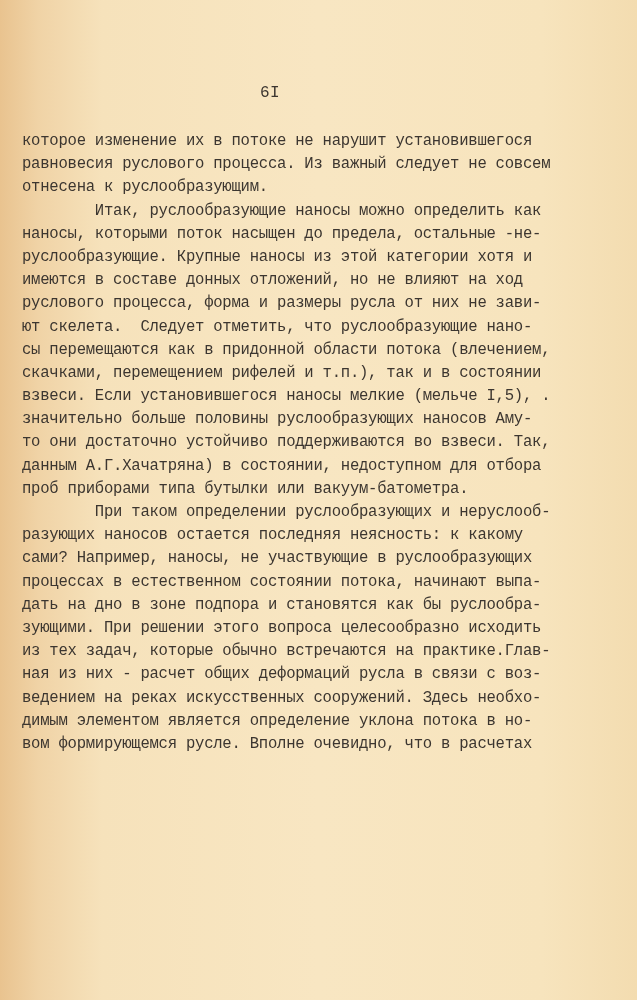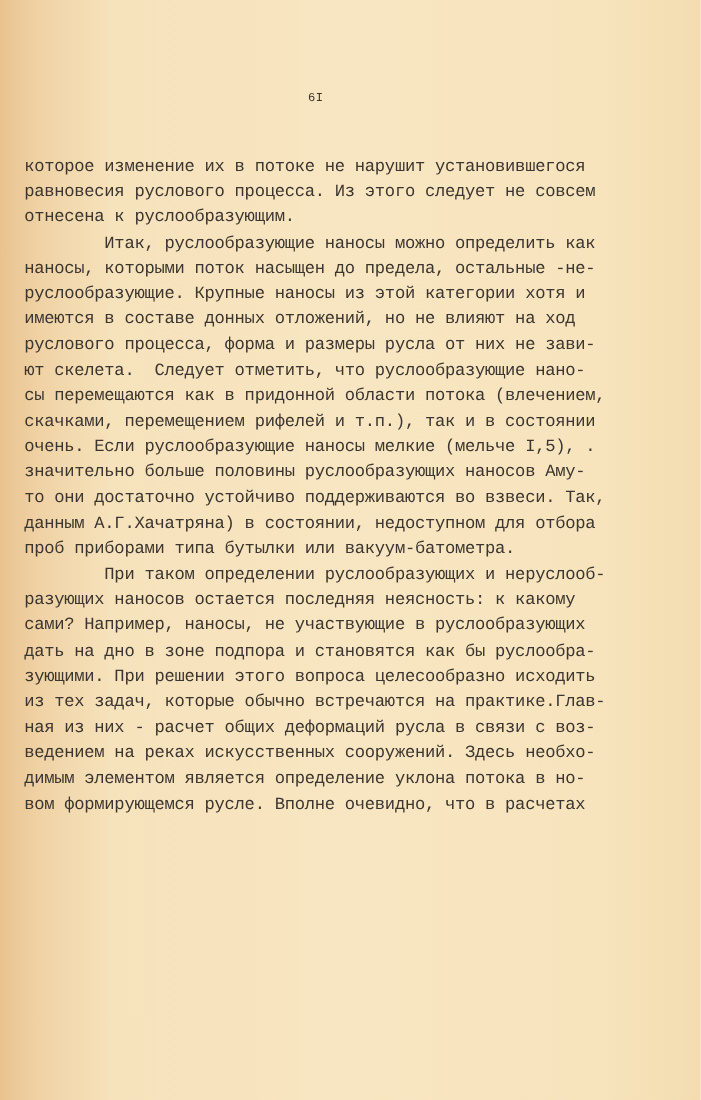--- a/index.html
+++ b/index.html
@@ -7,56 +7,57 @@
     width: 637px; height: 1000px; overflow: hidden;
     background: linear-gradient(90deg, #e9c38f 0%, #f0d3a6 6%, #f6e2bb 16%, #f8e6c2 50%, #f7e4bd 85%, #f3dcb0 100%);
     position: relative;
   }
   .page {
     position: absolute; left: 0; top: 0; width: 637px; height: 1000px;
     font-family: "Liberation Mono", "DejaVu Sans Mono", monospace;
     color: #3c3630;
   }
   .page-number {
-    position: absolute; left: 280px; top: 84px;
-    font-size: 11px; letter-spacing: 0.5px;
+    position: absolute; left: 260px; top: 84px;
+    font-size: 16px; letter-spacing: 0.5px;
   }
   .text-block {
-    position: absolute; left: 22px; top: 130px; width: 520px; margin-top: 10px;
+    position: absolute; left: 22px; top: 130px; width: 520px;
   }
   .line {
     font-size: 15.6px; line-height: 23.2px; white-space: pre; letter-spacing: -0.25px;
     height: 23.2px;
   }
 </style>
 </head>
 <body>
 
 <div class="page">
   <div class="page-number">6I</div>
   <div class="text-block">
     <div class="line">которое изменение их в потоке не нарушит установившегося</div>
-    <div class="line">равновесия руслового процесса. Из этого следует не совсем</div>
+    <div class="line">равновесия руслового процесса. Из важный следует не совсем</div>
     <div class="line">отнесена к руслообразующим.</div>
     <div class="line">        Итак, руслообразующие наносы можно определить как</div>
     <div class="line">наносы, которыми поток насыщен до предела, остальные -не-</div>
     <div class="line">руслообразующие. Крупные наносы из этой категории хотя и</div>
     <div class="line">имеются в составе донных отложений, но не влияют на ход</div>
     <div class="line">руслового процесса, форма и размеры русла от них не зави-</div>
     <div class="line">ют скелета.  Следует отметить, что руслообразующие нано-</div>
     <div class="line">сы перемещаются как в придонной области потока (влечением,</div>
     <div class="line">скачками, перемещением рифелей и т.п.), так и в состоянии</div>
-    <div class="line">очень. Если руслообразующие наносы мелкие (мельче I,5), .</div>
+    <div class="line">взвеси. Если установившегося наносы мелкие (мельче I,5), .</div>
     <div class="line">значительно больше половины руслообразующих наносов Аму-</div>
     <div class="line">то они достаточно устойчиво поддерживаются во взвеси. Так,</div>
     <div class="line">данным А.Г.Хачатряна) в состоянии, недоступном для отбора</div>
     <div class="line">проб приборами типа бутылки или вакуум-батометра.</div>
     <div class="line">        При таком определении руслообразующих и неруслооб-</div>
     <div class="line">разующих наносов остается последняя неясность: к какому</div>
     <div class="line">сами? Например, наносы, не участвующие в руслообразующих</div>
+    <div class="line">процессах в естественном состоянии потока, начинают выпа-</div>
     <div class="line">дать на дно в зоне подпора и становятся как бы руслообра-</div>
     <div class="line">зующими. При решении этого вопроса целесообразно исходить</div>
     <div class="line">из тех задач, которые обычно встречаются на практике.Глав-</div>
     <div class="line">ная из них - расчет общих деформаций русла в связи с воз-</div>
     <div class="line">ведением на реках искусственных сооружений. Здесь необхо-</div>
     <div class="line">димым элементом является определение уклона потока в но-</div>
     <div class="line">вом формирующемся русле. Вполне очевидно, что в расчетах</div>
   </div>
 </div>
 

